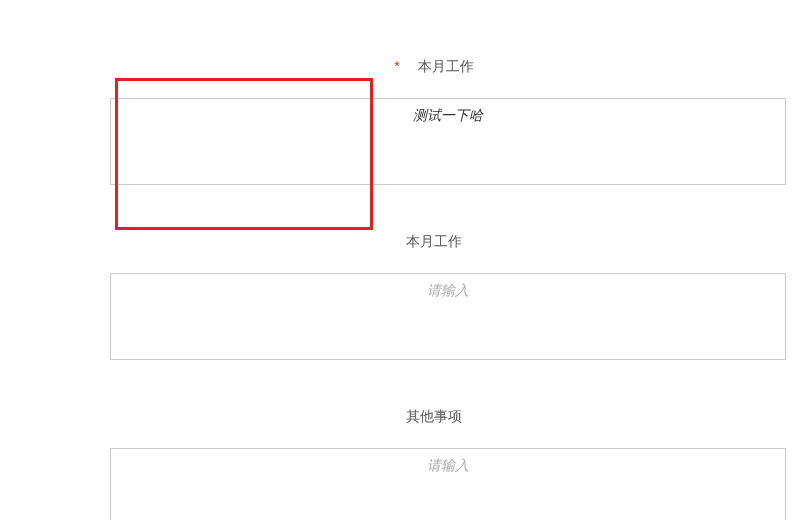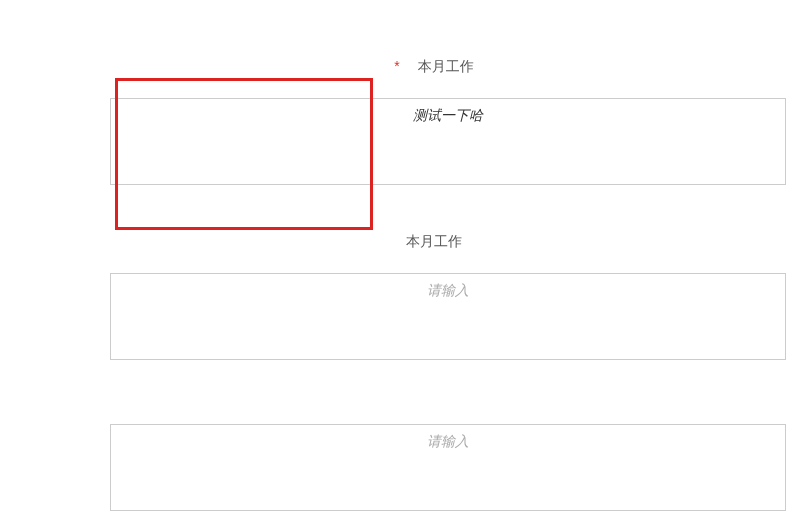--- a/index.html
+++ b/index.html
@@ -70,18 +70,21 @@
   </div>
 
   <div class="field-group">
     <div class="field-label">
       <span>本月工作</span>
     </div>
     <textarea class="textarea-box" placeholder="请输入" style=""></textarea>
   </div>
 
   <div class="field-group">
+    <div class="field-label">
+      <span>其他事项</span>
+    </div>
     <textarea class="textarea-box" placeholder="请输入" style=""></textarea>
   </div>
 
   <div class="highlight-box"></div>
 
 </div>
 
 </body></html>

